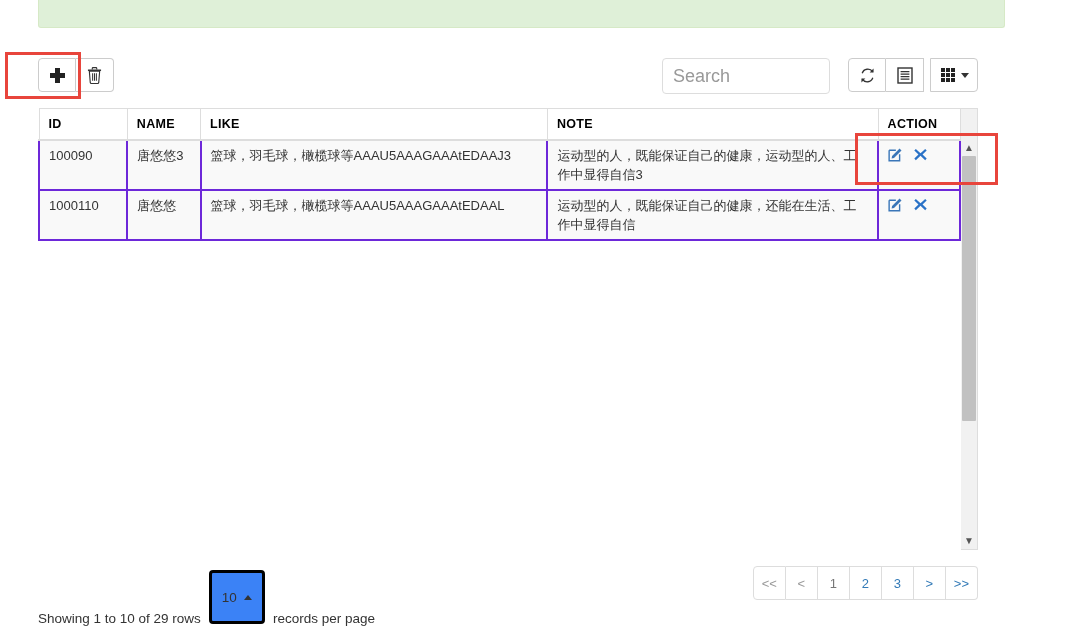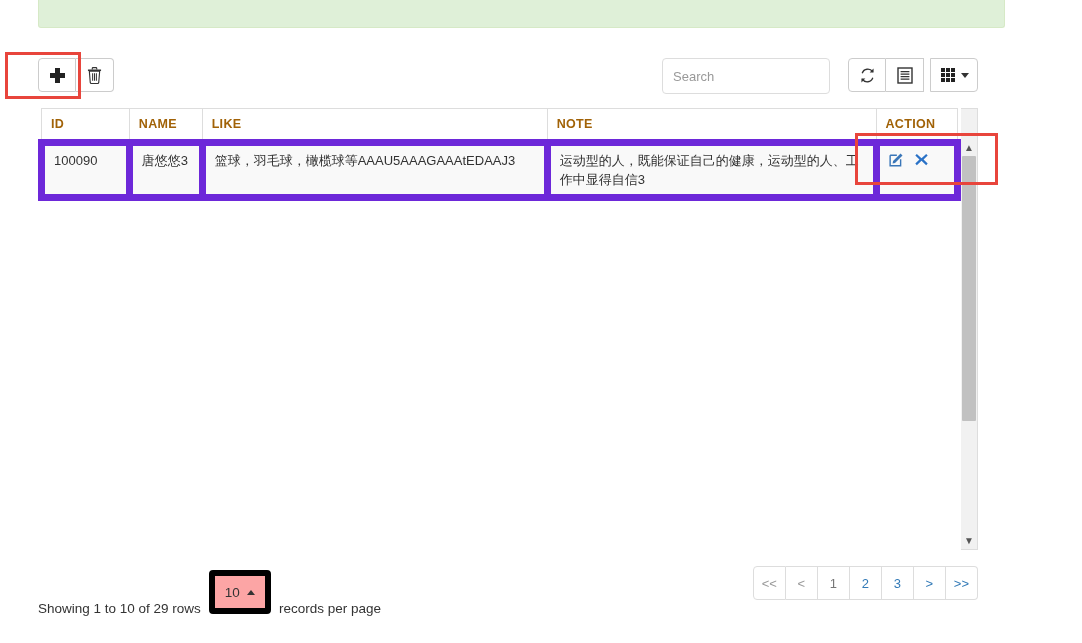--- a/index.html
+++ b/index.html
@@ -85,21 +85,21 @@
     align-items: flex-start;
   }
   .search-input {
     width: 168px;
     height: 36px;
     border: 1px solid #dddddd;
     border-radius: 4px;
     padding: 0 10px;
     box-sizing: border-box;
     font-family: "Liberation Sans", sans-serif;
-    font-size: 13px;
+    font-size: 18px;
     color: #555555;
     outline: none;
     background: #ffffff;
   }
   .search-input::placeholder { color: #999999; }
 
   .icon-group {
     display: flex;
     margin-left: 18px;
   }
@@ -138,34 +138,34 @@
   table.data {
     border-collapse: collapse;
     width: 923px;
     table-layout: fixed;
     font-size: 13px;
   }
   table.data th {
     text-align: left;
     font-weight: bold;
     font-size: 12.5px;
-    color: #a16207;
+    color: #000000;
     padding: 8px 9px;
     border: 1px solid #dddddd;
     border-top: 1px solid #dddddd;
     border-bottom: 2px solid #dddddd;
     background: #ffffff;
     height: 30px;
     box-sizing: border-box;
     vertical-align: middle;
     letter-spacing: .3px;
   }
   table.data td {
     padding: 5px 9px;
-    border: 7px solid #6d28d9;
+    border: 2px solid #6d28d9;
     vertical-align: top;
     color: #333333;
     line-height: 19px;
     box-sizing: border-box;
   }
   table.data tbody tr.odd td { background: #f9f9f9; }
   table.data tbody tr.even td { background: #ffffff; }
 
   .col-id    { width: 82px; }
   .col-name  { width: 68px; }
@@ -227,25 +227,25 @@
   .showing {
     position: absolute;
     left: 0;
     top: 10px;
     font-size: 13.5px;
     color: #333333;
     display: flex;
     align-items: flex-end;
   }
   .page-size-btn {
-    border: 6px solid #000000;
+    border: 3px solid #000000;
     border-radius: 4px;
-    background: #fca5a5;
+    background: #3b82f6;
     height: 32px;
-    padding: 0 10px;
+    padding: 8px 10px;
     margin: 0 8px;
     display: inline-flex;
     align-items: center;
     cursor: pointer;
     font-size: 13.5px;
     color: #333333;
     position: relative;
     top: -2px;
   }
   .caret-up {
@@ -369,20 +369,32 @@
           <td>唐悠悠3</td>
           <td>篮球，羽毛球，橄榄球等AAAU5AAAGAAAtEDAAJ3</td>
           <td>运动型的人，既能保证自己的健康，运动型的人、工作中显得自信3</td>
           <td class="cell-action"><span class="icon-edit"><svg width="15" height="15" viewBox="0 0 16 16">
                 <path d="M12.3 1.6l2.1 2.1-8.0 8.0-2.6.5.5-2.6z" fill="#3a76b8"></path>
                 <path d="M1.2 3.4h7.2M1.2 3.4v11.2h11.2V7.6" fill="none" stroke="#3a76b8" stroke-width="1.5"></path>
               </svg></span><span class="icon-del"><svg width="15" height="15" viewBox="0 0 16 16">
                 <path d="M3.0 2.0 L8 6.6 L13 2.0 L14.6 3.7 L10.2 8 L14.6 12.3 L13 14 L8 9.4 L3 14 L1.4 12.3 L5.8 8 L1.4 3.7 Z" fill="#2a72c7"></path>
               </svg></span></td>
         </tr>
+        <tr class="odd">
+          <td>1000110</td>
+          <td>唐悠悠</td>
+          <td>篮球，羽毛球，橄榄球等AAAU5AAAGAAAtEDAAL</td>
+          <td>运动型的人，既能保证自己的健康，还能在生活、工作中显得自信</td>
+          <td class="cell-action"><span class="icon-edit"><svg width="15" height="15" viewBox="0 0 16 16">
+                <path d="M12.3 1.6l2.1 2.1-8.0 8.0-2.6.5.5-2.6z" fill="#3a76b8"></path>
+                <path d="M1.2 3.4h7.2M1.2 3.4v11.2h11.2V7.6" fill="none" stroke="#3a76b8" stroke-width="1.5"></path>
+              </svg></span><span class="icon-del"><svg width="15" height="15" viewBox="0 0 16 16">
+                <path d="M3.0 2.0 L8 6.6 L13 2.0 L14.6 3.7 L10.2 8 L14.6 12.3 L13 14 L8 9.4 L3 14 L1.4 12.3 L5.8 8 L1.4 3.7 Z" fill="#2a72c7"></path>
+              </svg></span></td>
+        </tr>
       </tbody>
   </table>
 
   <div class="vscroll">
     <div class="sb-top">▲</div>
     <div class="sb-thumb"></div>
     <div class="sb-bottom">▼</div>
   </div>
 </div>
 

